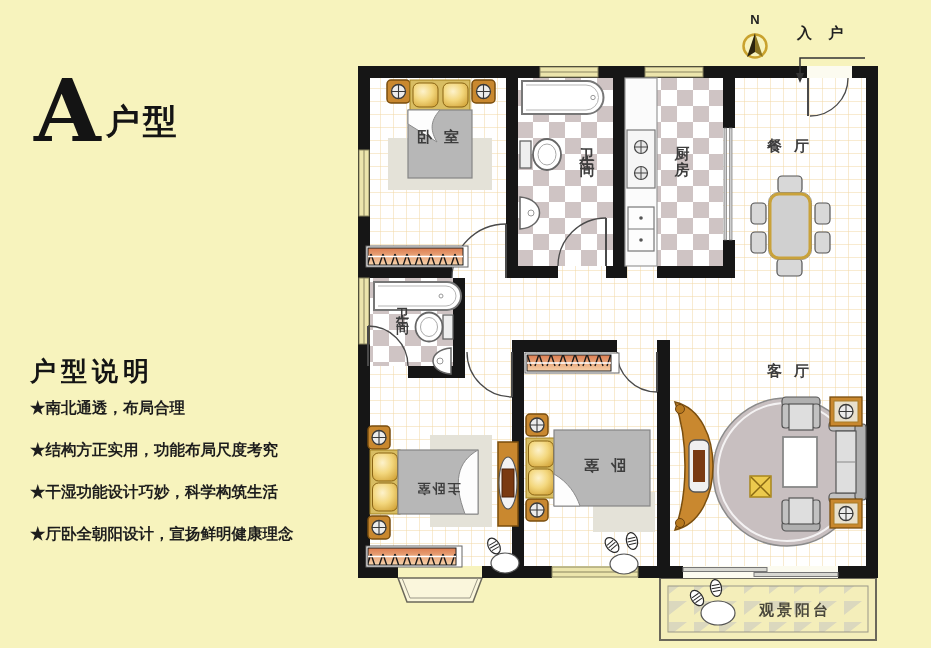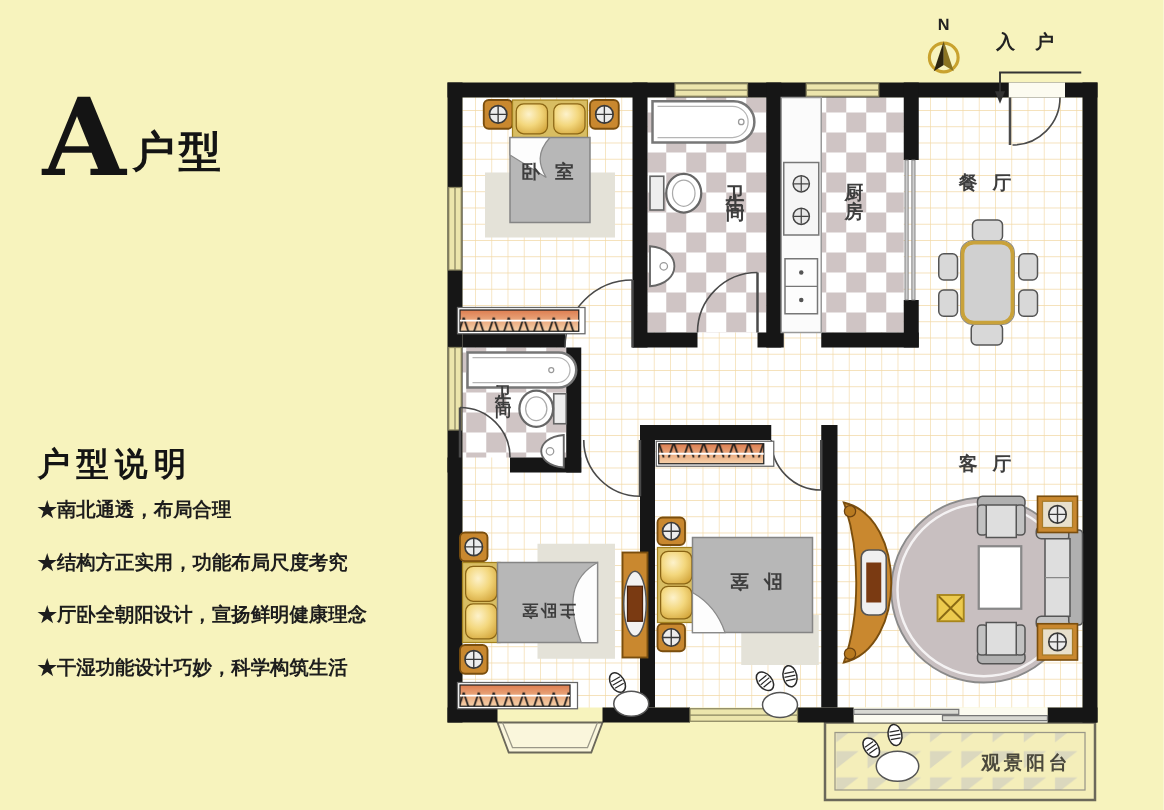--- a/index.html
+++ b/index.html
@@ -21,38 +21,38 @@
   .plan{position:absolute;left:341px;top:10px;width:590px;height:638px;}
   .plan svg{position:absolute;left:0;top:0;}
   .lbl{position:absolute;color:#3d3d3d;font-size:15px;font-weight:700;text-align:center;white-space:nowrap;}
   .lbl.v{writing-mode:vertical-rl;text-orientation:upright;letter-spacing:7px;}
   .lbl.small{font-size:13px;}
   .rot180{transform:rotate(180deg);}
   .compass-n{position:absolute;left:404px;top:2px;width:20px;text-align:center;
              font-size:13px;font-weight:700;color:#222;}
   .entrance-lbl{position:absolute;left:456px;top:14px;width:80px;
                 font-size:15px;font-weight:700;letter-spacing:6px;color:#222;}
-  .balcony-lbl{position:absolute;left:392px;top:591px;width:124px;text-align:right;
+  .balcony-lbl{position:absolute;left:392px;top:591px;width:124px;text-align:center;
                font-size:15px;font-weight:700;letter-spacing:3px;color:#4a483c;}
 </style>
 </head>
 <body>
 
 <div class="stage">
 
   <div class="type-row">
     <span class="big-a">A</span>
     <span class="type-suffix">户型</span>
   </div>
   <div class="desc-title">户型说明</div>
   <div class="desc-list">
     <div class="desc-item">★南北通透，布局合理</div>
     <div class="desc-item">★结构方正实用，功能布局尺度考究</div>
+    <div class="desc-item">★干湿功能设计巧妙，科学构筑生活</div>
     <div class="desc-item">★厅卧全朝阳设计，宣扬鲜明健康理念</div>
-    <div class="desc-item">★干湿功能设计巧妙，科学构筑生活</div>
   </div>
 
   <div class="plan">
     <svg width="590" height="638" viewBox="0 0 590 638">
       <defs>
         <pattern id="grid" width="13" height="13" patternUnits="userSpaceOnUse">
           <rect width="13" height="13" fill="#ffffff"></rect>
           <path d="M 13 0 H 0 V 13" fill="none" stroke="#f2d8a4" stroke-width="1"></path>
         </pattern>
         <pattern id="chk" width="32" height="32" patternUnits="userSpaceOnUse">

